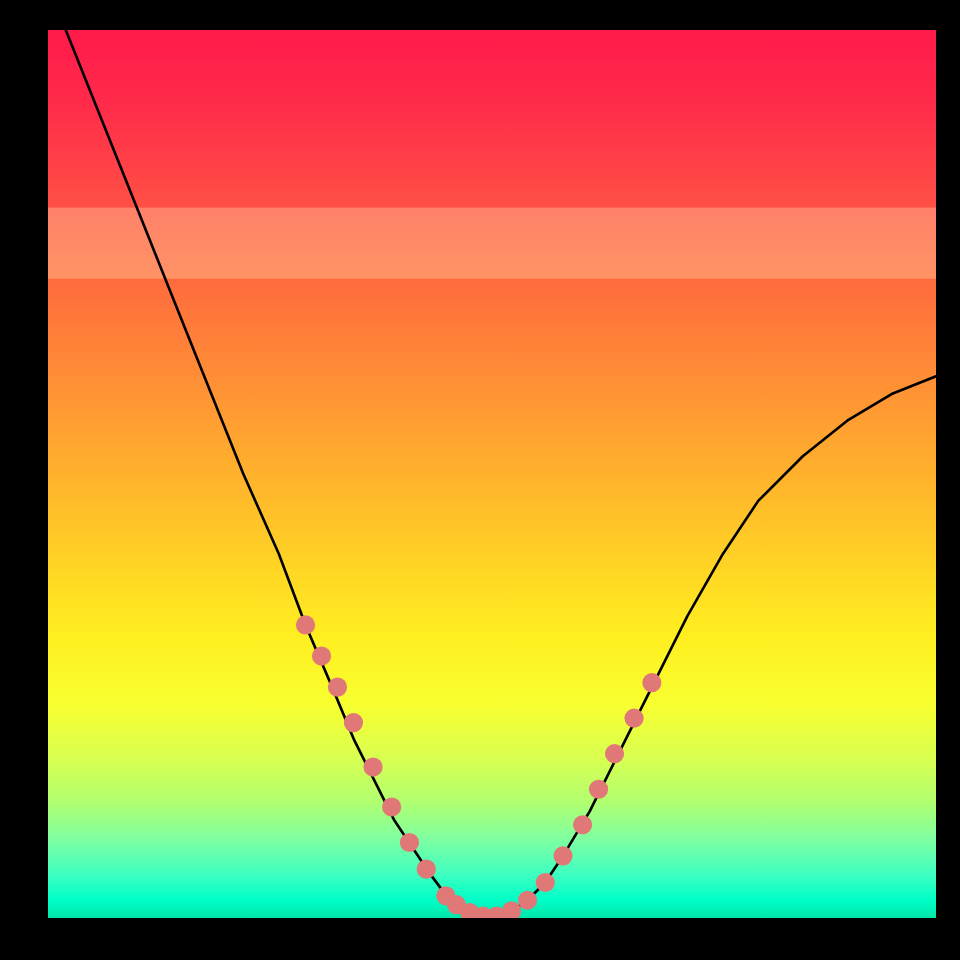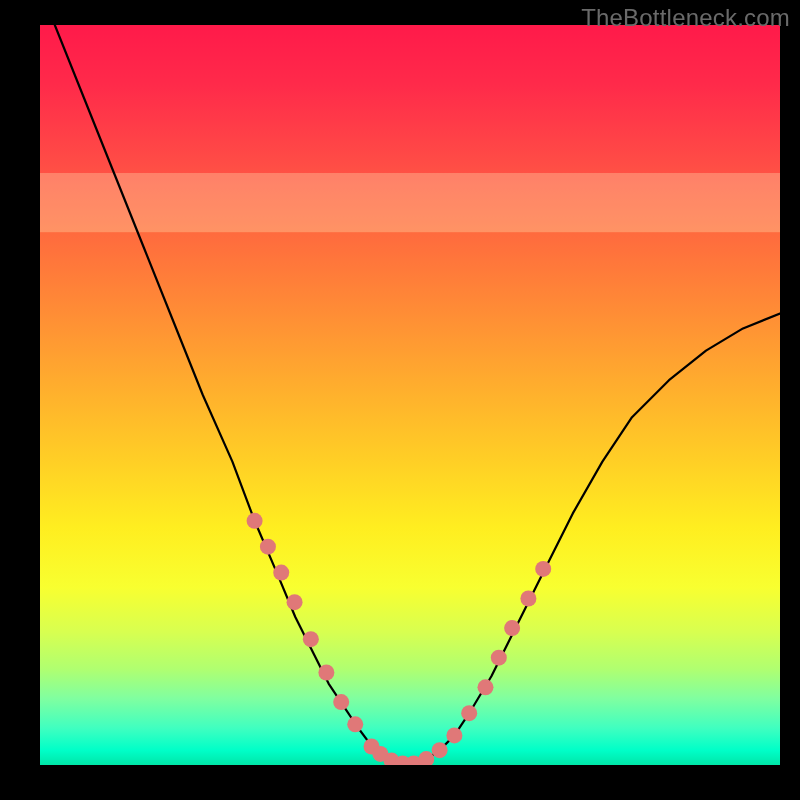--- a/index.html
+++ b/index.html
@@ -78,15 +78,14 @@
           <circle cx="429.20" cy="688.20" r="8" fill="#e07878"></circle>
           <circle cx="445.48" cy="662.30" r="8" fill="#e07878"></circle>
           <circle cx="458.80" cy="632.70" r="8" fill="#e07878"></circle>
           <circle cx="472.12" cy="603.10" r="8" fill="#e07878"></circle>
           <circle cx="488.40" cy="573.50" r="8" fill="#e07878"></circle>
           <circle cx="503.20" cy="543.90" r="8" fill="#e07878"></circle>
         </g>
     </svg>
   </div>
 
-  <div class="watermark">TheBottleneck.com</div>
 
 </div>
 
 </body></html>

